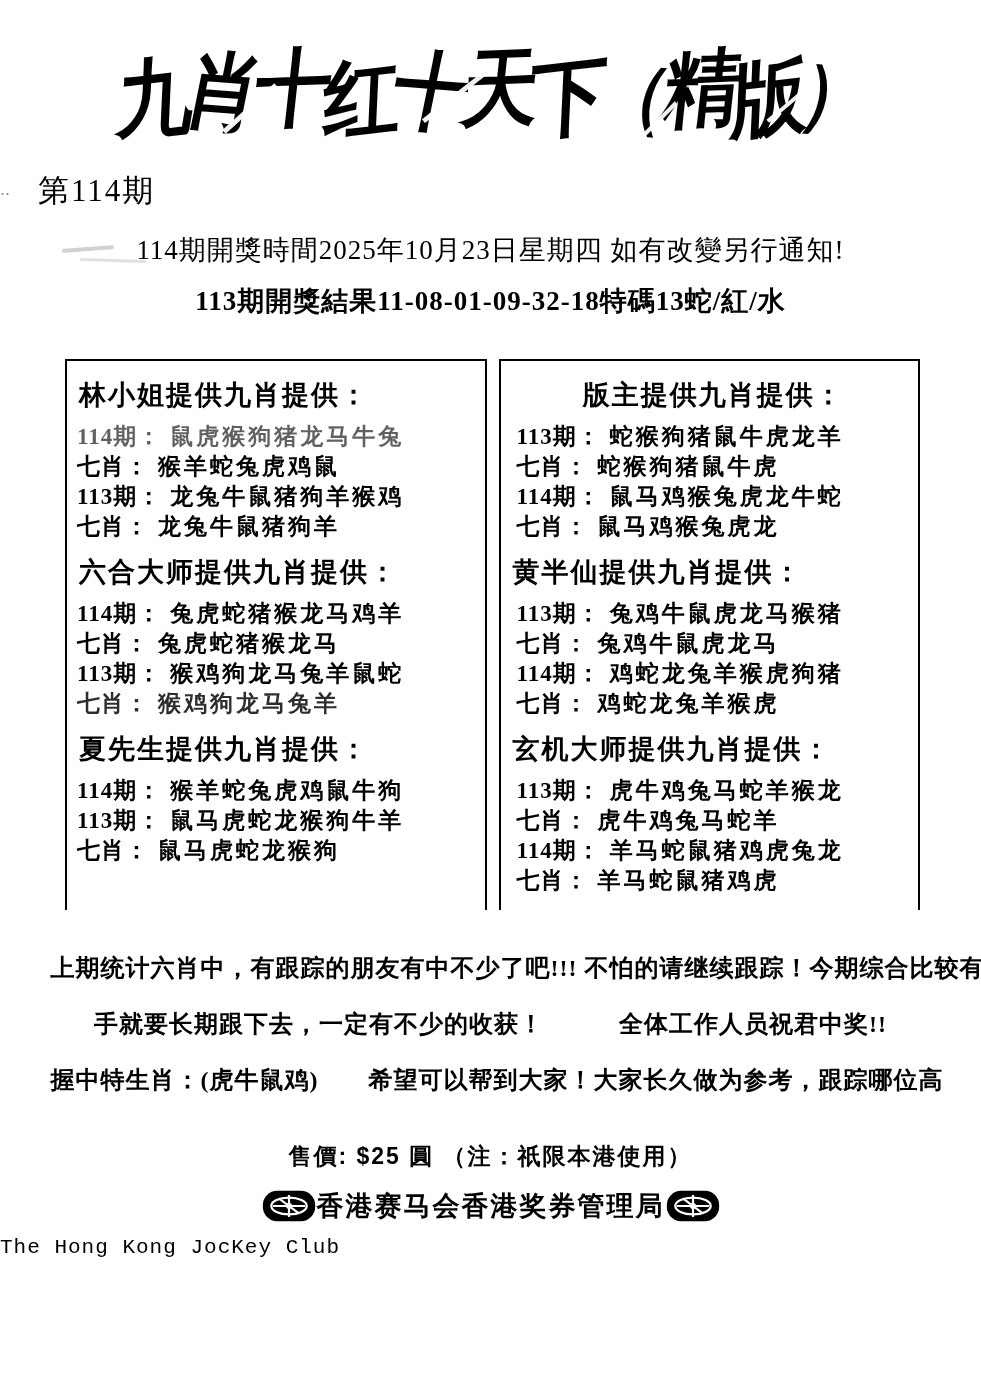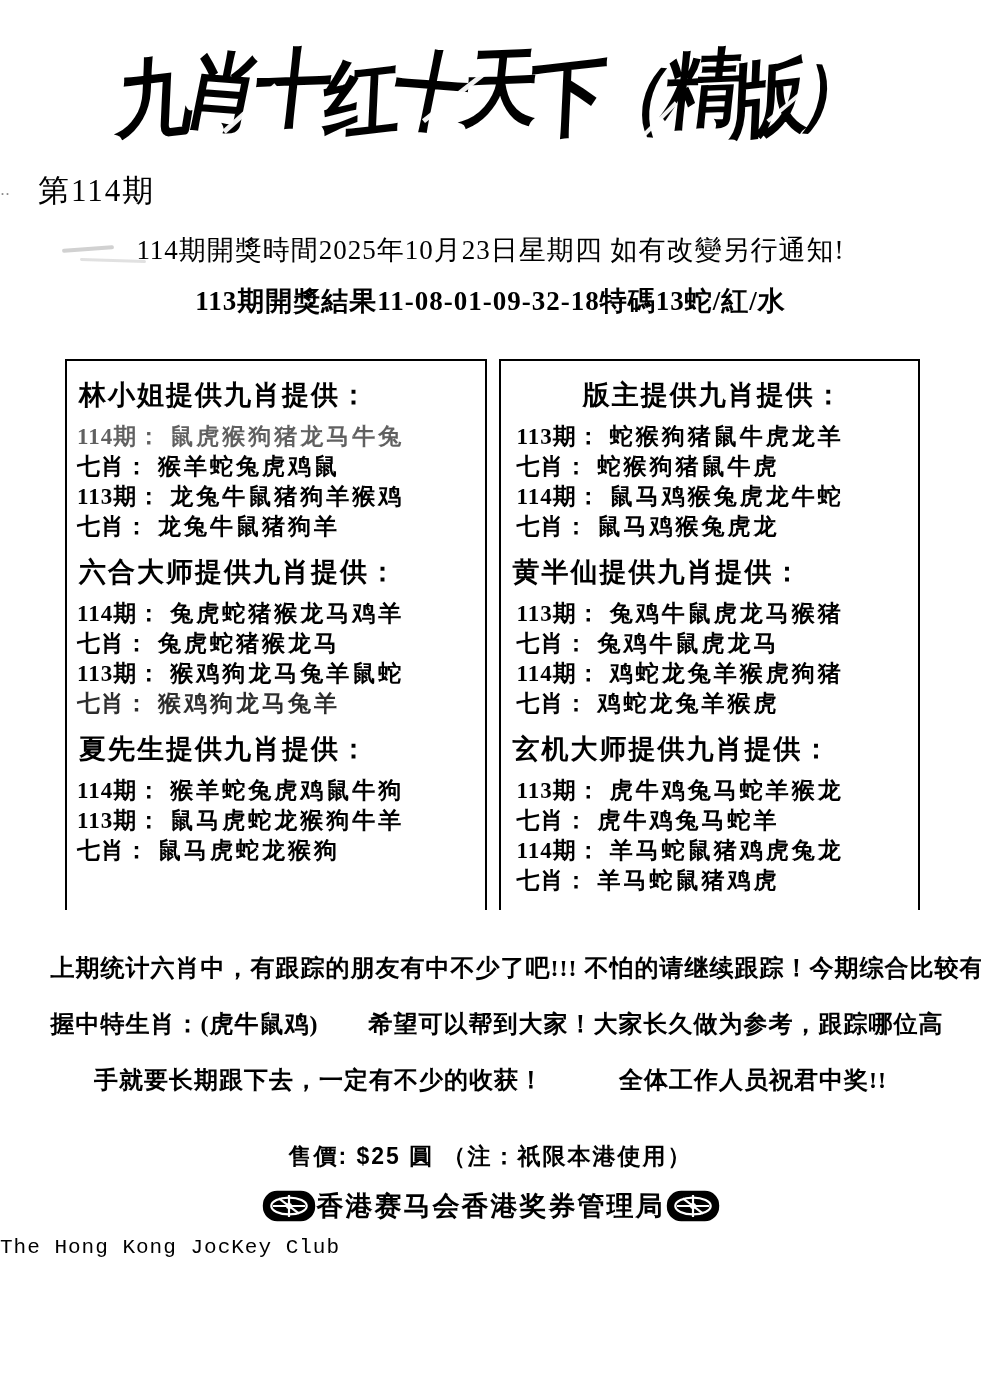--- a/index.html
+++ b/index.html
@@ -147,22 +147,22 @@
       <p class="row"><span class="lbl">七肖：</span><span class="val">虎牛鸡兔马蛇羊</span></p>
       <p class="row"><span class="lbl">114期：</span><span class="val">羊马蛇鼠猪鸡虎兔龙</span></p>
       <p class="row"><span class="lbl">七肖：</span><span class="val">羊马蛇鼠猪鸡虎</span></p>
     </section>
   </div>
 
 </div>
 
 <div class="summary">
   <p>上期统计六肖中，有跟踪的朋友有中不少了吧!!! 不怕的请继续跟踪！今期综合比较有把</p>
+  <p>手就要长期跟下去，一定有不少的收获！　　　全体工作人员祝君中奖!!</p>
   <p>握中特生肖：(虎牛鼠鸡)　　希望可以帮到大家！大家长久做为参考，跟踪哪位高</p>
-  <p>手就要长期跟下去，一定有不少的收获！　　　全体工作人员祝君中奖!!</p>
 </div>
 
 <div class="price-line">售價: $25 圓 （注：祇限本港使用）</div>
 
 <div class="org-line">
   <span class="logo">
     <svg viewBox="0 0 64 40" xmlns="http://www.w3.org/2000/svg">
       <rect x="1" y="2" width="62" height="36" rx="17" fill="#000"></rect>
       <g stroke="#fff" fill="none" stroke-width="2.6">
         <ellipse cx="32" cy="20" rx="21" ry="10"></ellipse>

